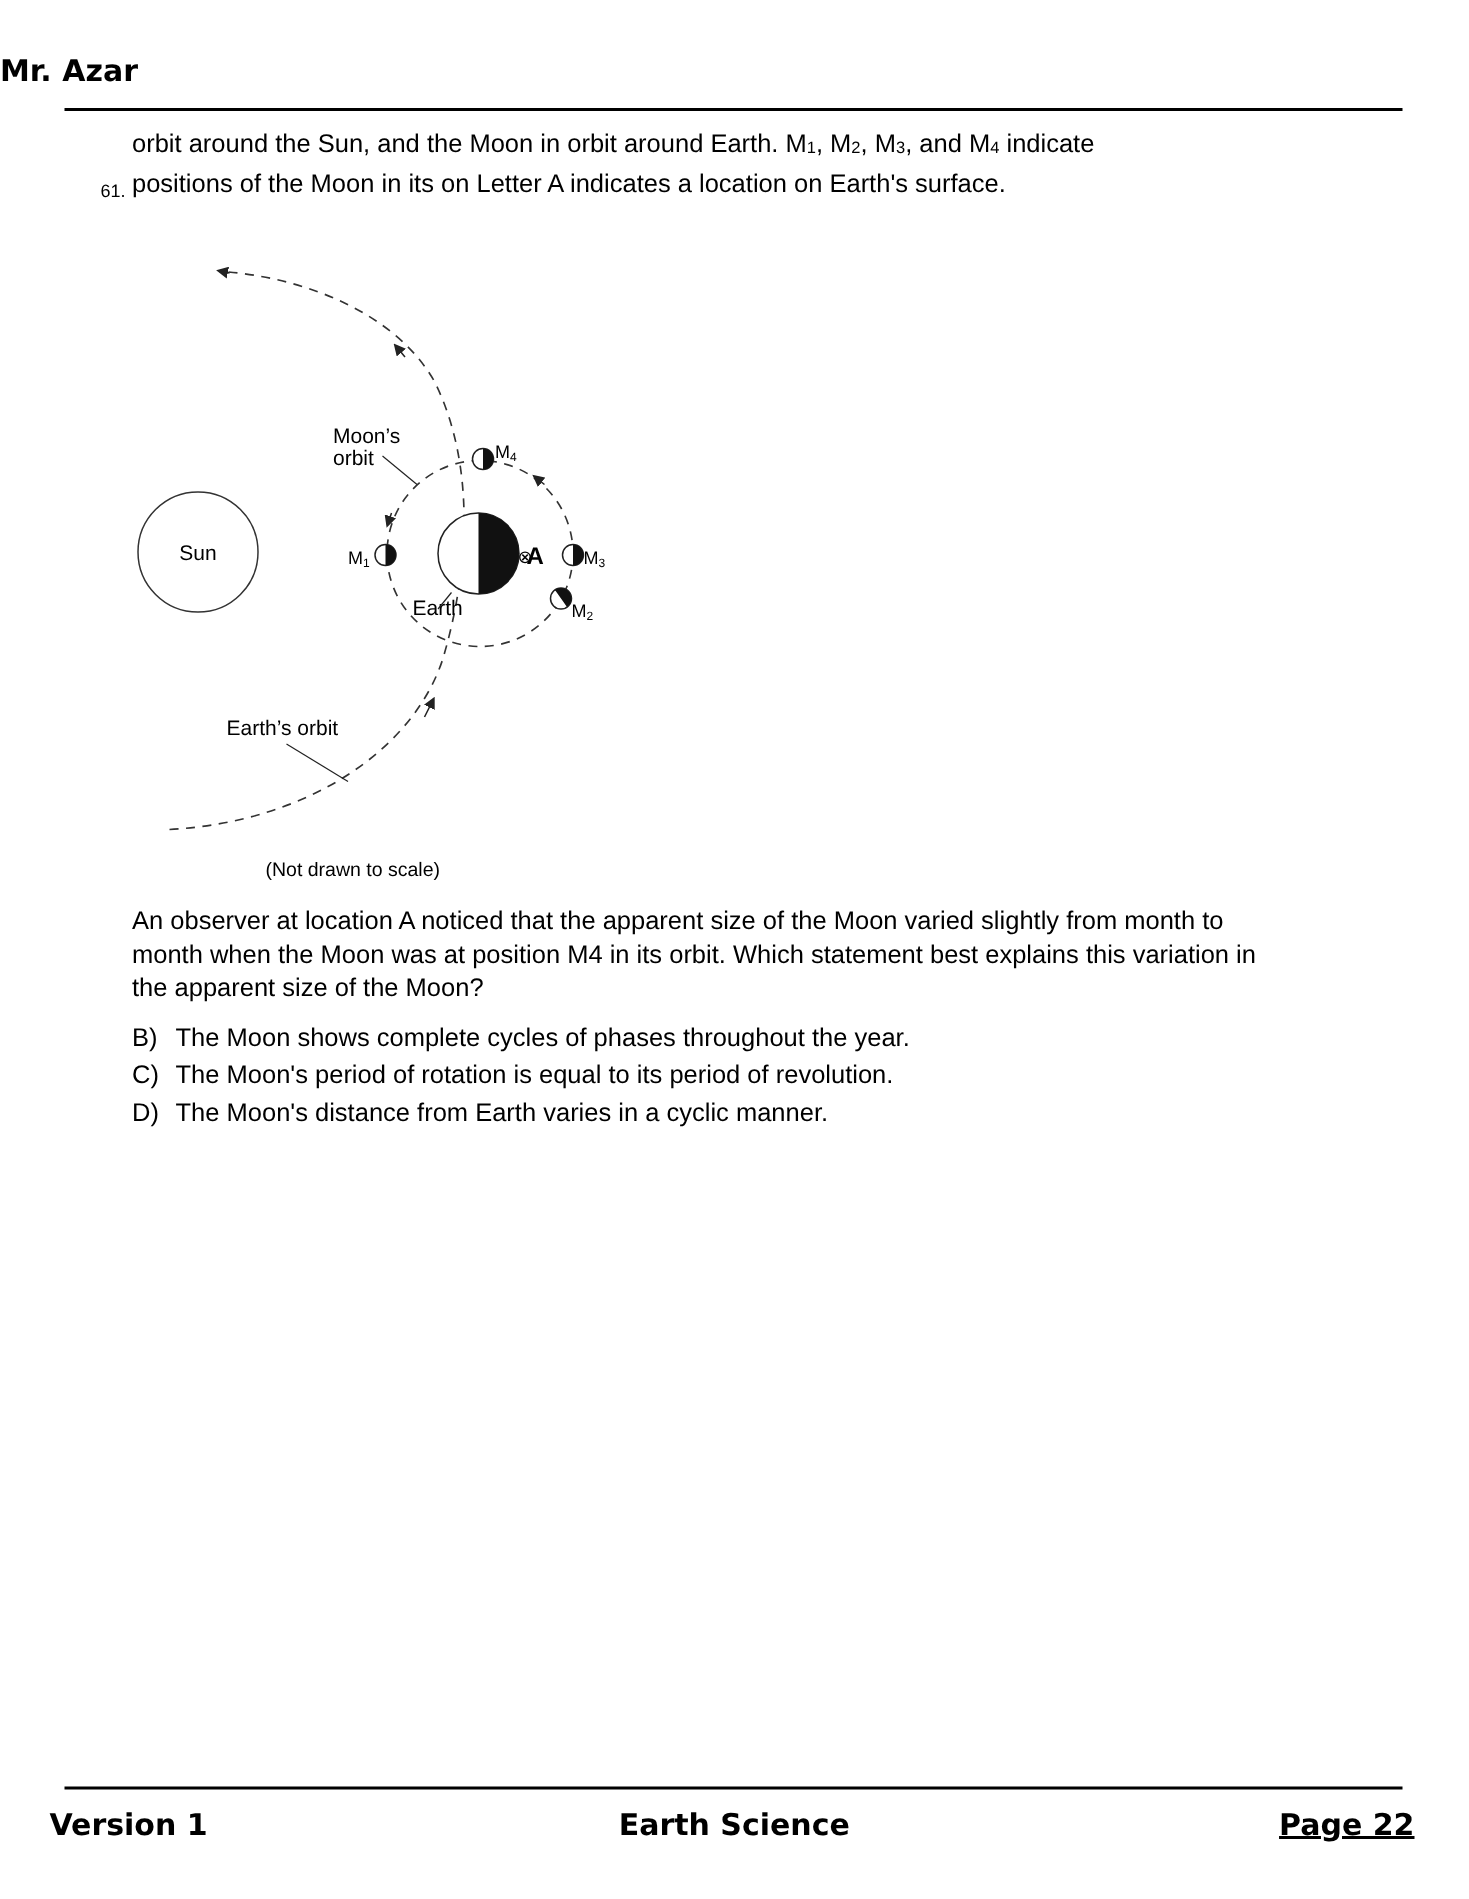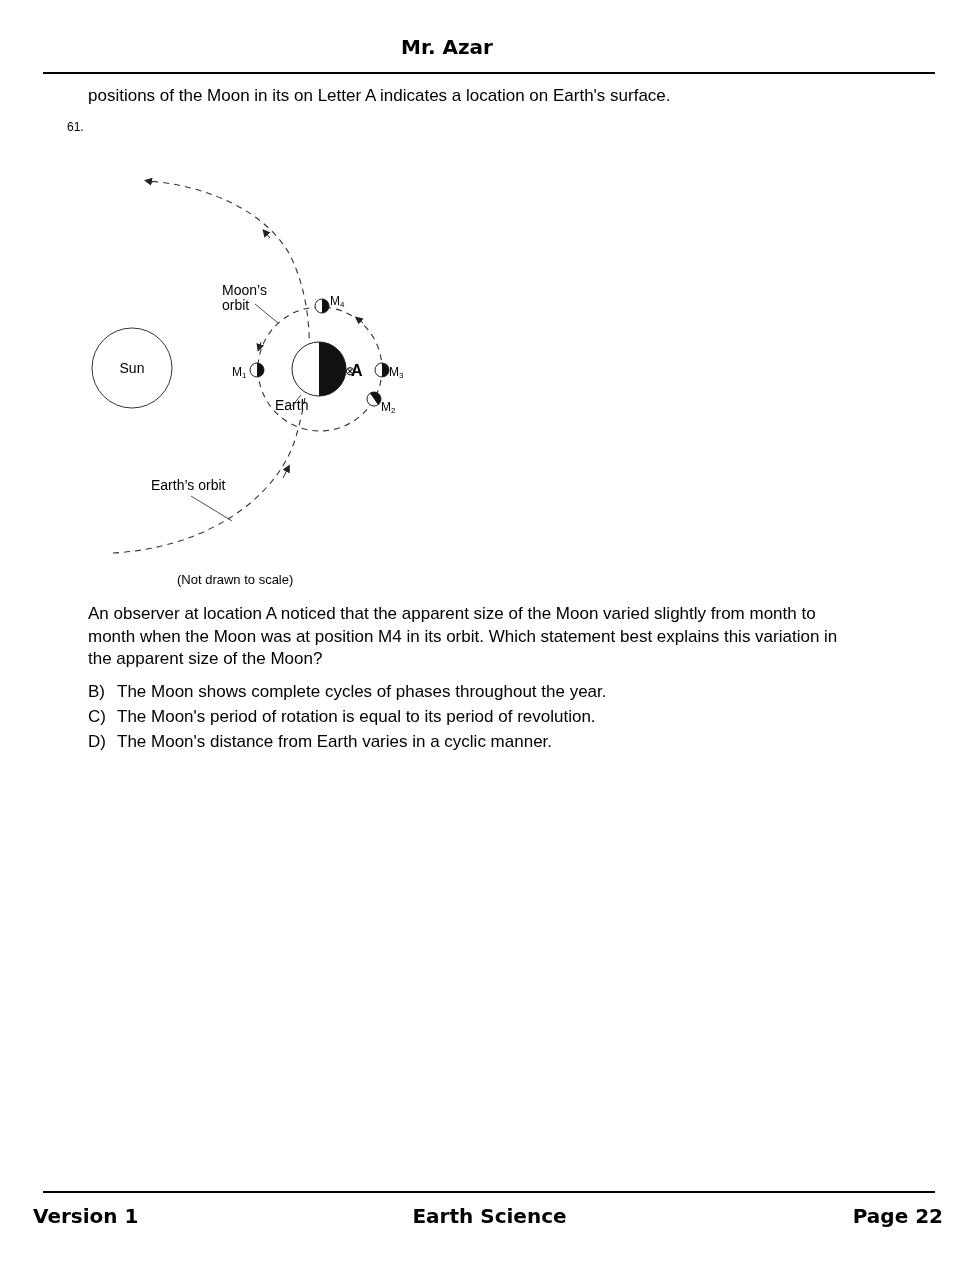--- a/index.html
+++ b/index.html
@@ -1,40 +1,41 @@
 <!DOCTYPE html>
 <html><head>
 <meta charset="utf-8">
 <style>
   html, body { margin: 0; padding: 0; background: #ffffff; }
   body { width: 979px; height: 1266px; position: relative; overflow: hidden; font-family: "Liberation Sans", sans-serif; color: #000; }
-  .header-title { position: absolute; top: 35px; left: 0; width: 894px; text-align: center; font-family: "DejaVu Sans", sans-serif; font-weight: bold; font-size: 20px; }
+  .header-title { position: absolute; top: 35px; left: 0; width: 894px; font-family: "DejaVu Sans", sans-serif; font-weight: bold; font-size: 20px; }
   .rule { position: absolute; left: 43px; width: 892px; height: 2px; background: #000; }
   .q-num { position: absolute; left: 67px; top: 84px; font-size: 12px; margin-top: 36px; }
   .q-intro { position: absolute; left: 88px; top: 84px; width: 760px; font-size: 17px; line-height: 23px; }
   .diagram { position: absolute; left: 85px; top: 170px; width: 340px; height: 425px; }
   .q-stem { position: absolute; left: 88px; top: 603px; width: 760px; font-size: 17px; line-height: 22.5px; }
   .choices { position: absolute; left: 88px; top: 681px; list-style: none; margin: 0; padding: 0; font-size: 17px; }
   .choices li { height: 25px; line-height: 22px; white-space: nowrap; }
   .choices .letter { display: inline-block; width: 29px; }
   .footer { position: absolute; top: 1204px; font-family: "DejaVu Sans", sans-serif; font-weight: bold; font-size: 20px; }
   .footer.left { left: 33px; text-align: right; }
   .footer.center { left: 0; width: 979px; text-align: center; }
-  .footer.right { right: 36px; }
+  .footer.right { right: 36px; text-decoration: underline; }
   sub { font-size: 11px; vertical-align: -1px; }
   svg text { font-family: "Liberation Sans", sans-serif; }
 </style>
 </head>
 <body>
 
 <div class="header-title">Mr. Azar</div>
 <div class="rule" style="top:72px;"></div>
 
 <div class="q-num">61.</div>
 <div class="q-intro">
+  <div><span>orbit around the Sun, and the Moon in orbit around Earth. M</span><sub>1</sub><span>, M</span><sub>2</sub><span>, M</span><sub>3</sub><span>, and M</span><sub>4</sub><span> indicate</span></div>
   <div>positions of the Moon in its on Letter A indicates a location on Earth's surface.</div>
 </div>
 
 <div class="diagram">
   <svg width="340" height="425" viewBox="0 0 340 425" xmlns="http://www.w3.org/2000/svg">
     <defs>
       <marker id="arr" markerWidth="8" markerHeight="8" refX="4" refY="4" orient="auto">
         <path d="M0,0 L8,4 L0,8 Z" fill="#222"></path>
       </marker>
     </defs>

